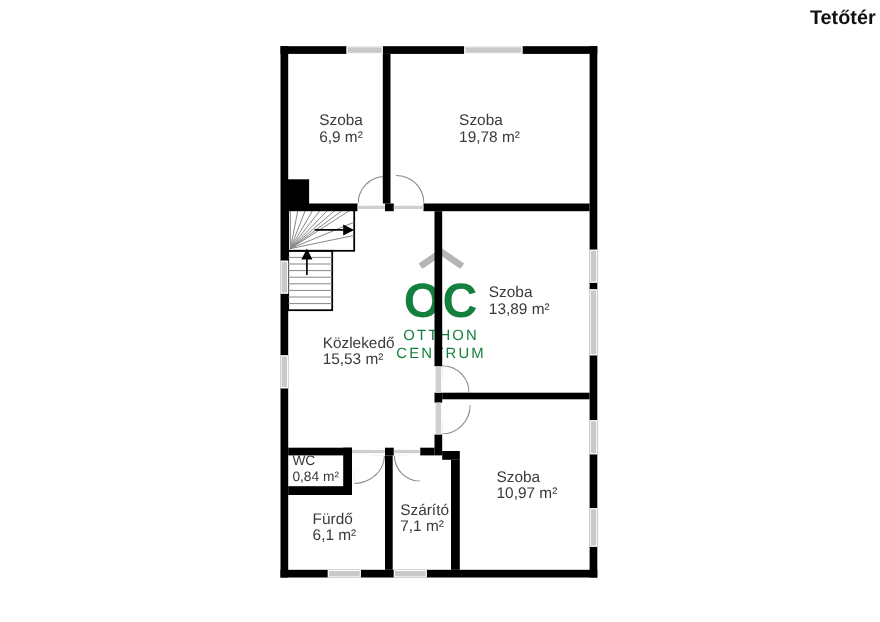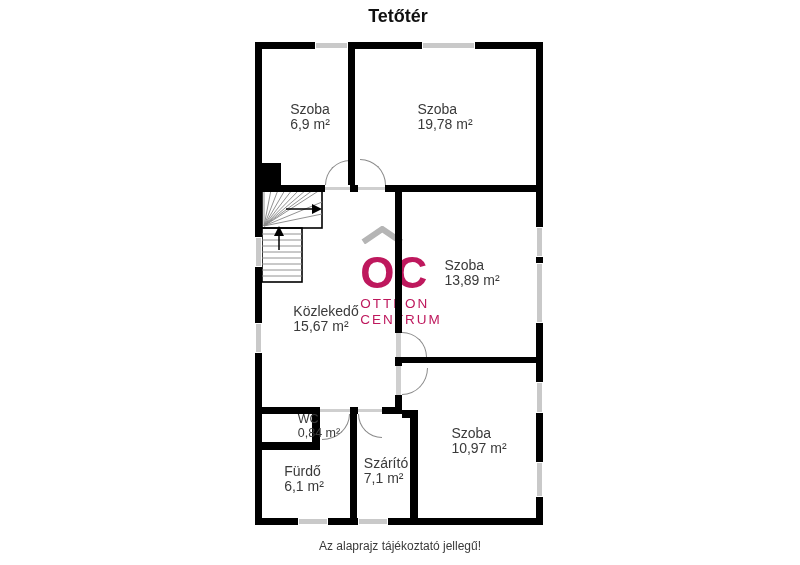--- a/index.html
+++ b/index.html
@@ -1,36 +1,36 @@
 <!DOCTYPE html>
 <html><head>
 <meta charset="utf-8">
 <style>
   html,body{margin:0;padding:0;background:#fff;}
   #canvas{position:relative;width:800px;height:565px;background:#ffffff;overflow:hidden;
           font-family:"Liberation Sans",sans-serif;}
-  .title{position:absolute;left:0;top:6px;width:796px;text-align:center;
+  .title{position:absolute;left:0;top:6px;width:796px;text-align:right;
          font-size:18px;font-weight:bold;color:#111;}
   .footer{position:absolute;left:0;top:539px;width:800px;text-align:center;
           font-size:12px;color:#3a3a3a;}
   .plan{position:absolute;left:255px;top:42px;width:288px;height:483px;}
   .wall{position:absolute;background:#000;z-index:3;}
   .win{position:absolute;background:#c9c9c9;z-index:4;border:1px solid #fff;box-sizing:border-box;}
   .thr{position:absolute;background:#cfcfcf;z-index:4;}
   .door{position:absolute;z-index:2;box-sizing:border-box;}
   .door.tl{border-top:1.5px solid #8a8a8a;border-left:1.5px solid #8a8a8a;border-top-left-radius:100% 100%;}
   .door.tr{border-top:1.5px solid #8a8a8a;border-right:1.5px solid #8a8a8a;border-top-right-radius:100% 100%;}
   .door.br{border-bottom:1.5px solid #8a8a8a;border-right:1.5px solid #8a8a8a;border-bottom-right-radius:100% 100%;}
   .door.bl{border-bottom:1.5px solid #8a8a8a;border-left:1.5px solid #8a8a8a;border-bottom-left-radius:100% 100%;}
   .lbl{position:absolute;transform:translateX(-50%);text-align:left;white-space:nowrap;
        font-size:14px;line-height:15px;color:#3a3a3a;z-index:5;}
-  .lbl.small{font-size:12.5px;line-height:14px;margin-left:32px;}
+  .lbl.small{font-size:12.5px;line-height:14px;}
   .stairs{position:absolute;left:3px;top:146px;z-index:2;}
   .wm{position:absolute;left:146px;top:184px;transform:translateX(-50%);z-index:1;
-      text-align:left;color:#be185d;}
+      text-align:center;color:#15803d;}
   .wm .abbr{font-size:44px;line-height:46px;font-weight:bold;letter-spacing:1px;margin-top:2px;}
   .wm .sub{font-size:13.5px;line-height:16px;letter-spacing:2px;}
 </style>
 </head>
 <body>
 
 <div id="canvas">
 
   <div class="title">Tetőtér</div>
 
@@ -132,36 +132,35 @@
     <div class="lbl" style="left:190px;top:60px">
       <div>Szoba</div>
       <div>19,78 m²</div>
     </div>
     <div class="lbl" style="left:217px;top:216px">
       <div>Szoba</div>
       <div>13,89 m²</div>
     </div>
     <div class="lbl" style="left:71px;top:262px">
       <div>Közlekedő</div>
-      <div>15,67 m²</div>
+      <div>15,53 m²</div>
     </div>
     <div class="lbl" style="left:224px;top:384px">
       <div>Szoba</div>
       <div>10,97 m²</div>
     </div>
     <div class="lbl small" style="left:32px;top:370px">
       <div>WC</div>
       <div>0,84 m²</div>
     </div>
     <div class="lbl" style="left:49px;top:422px">
       <div>Fürdő</div>
       <div>6,1 m²</div>
     </div>
     <div class="lbl" style="left:131px;top:414px">
       <div>Szárító</div>
       <div>7,1 m²</div>
     </div>
 
   </div>
 
-  <div class="footer">Az alaprajz tájékoztató jellegű!</div>
 
 </div>
 
 </body></html>

